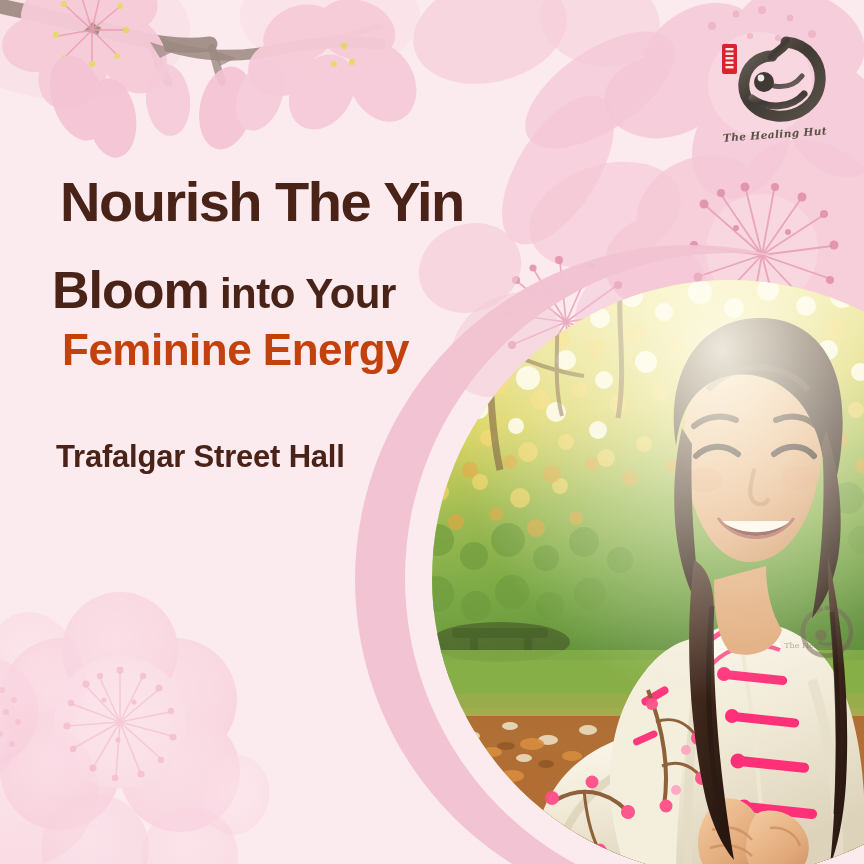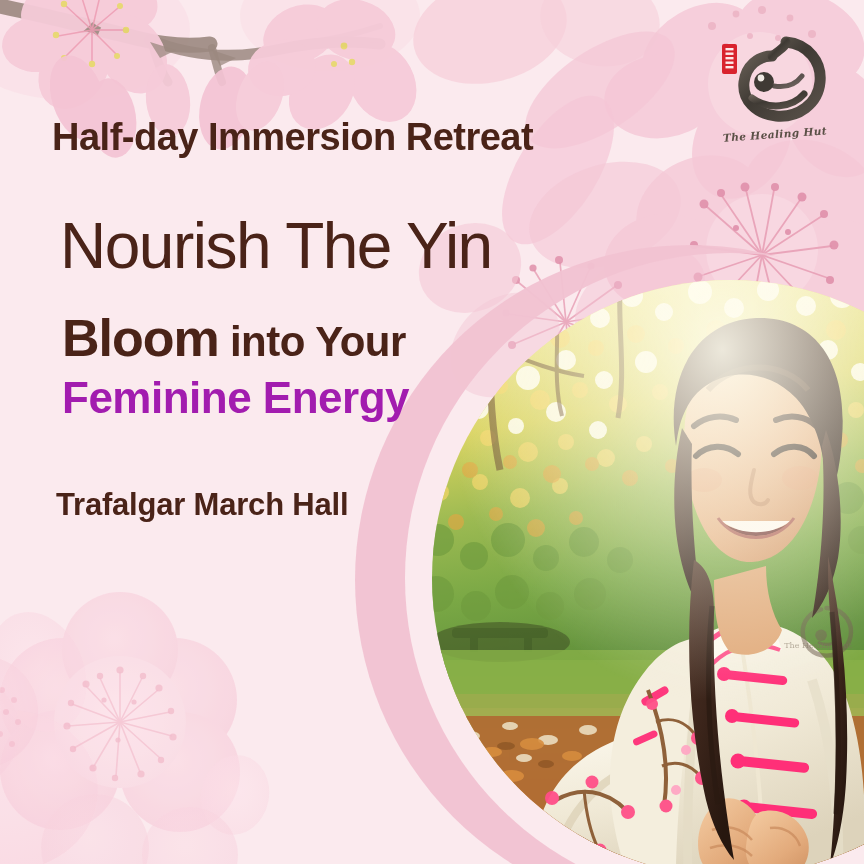--- a/index.html
+++ b/index.html
@@ -29,48 +29,48 @@
   .eyebrow{
     font-size:38px;
     font-weight:bold;
     color:#4a2318;
     letter-spacing:-0.5px;
     line-height:1.05;
     margin:0;
     white-space:nowrap;
   }
   .headline{
-    font-size:64px;
-    font-weight:normal;
+    font-size:56px;
+    font-weight:bold;
     color:#4a2318;
     letter-spacing:-1.5px;
     line-height:1.05;
     margin:55px 0 0 8px;
     white-space:nowrap;
   }
   .subline{
-    margin:28px 0 0 10px;
+    margin:28px 0 0 0;
     line-height:1.18;
   }
   .subline .bloom{
     font-size:52px;
     font-weight:bold;
     color:#4a2318;
     letter-spacing:-1px;
   }
   .subline .into{
     font-size:42px;
     font-weight:bold;
     color:#4a2318;
     letter-spacing:-0.5px;
   }
   .subline-2{
     font-size:44px;
     font-weight:bold;
-    color:#a21caf;
+    color:#c2410c;
     letter-spacing:-0.5px;
     margin:4px 0 0 10px;
     line-height:1.15;
     white-space:nowrap;
   }
   .details{
     margin:58px 0 0 4px;
   }
   .details div{
     font-size:31px;
@@ -719,29 +719,28 @@
         <path d="M832,612 C838,682 840,752 836,814" stroke="#2b1a12" stroke-width="5" fill="none" opacity=".8"></path>
 
         <path d="M708,390 C734,360 784,360 808,390" stroke="#6a4a34" stroke-width="6" fill="none" opacity=".45"></path>
       </g>
 
       <rect x="400" y="260" width="520" height="640" fill="url(#sunGlow)"></rect>
     </g>
   </svg>
 
   <div class="text-block">
-    <p class="eyebrow">Half-day Immersion Retreat</p>
     <h1 class="headline">Nourish The Yin</h1>
     <div class="subline">
       <span class="bloom">Bloom</span><span class="into"> into Your</span>
     </div>
     <div class="subline-2">Feminine Energy</div>
 
     <div class="details">
-      <div>Trafalgar March Hall</div>
+      <div>Trafalgar Street Hall</div>
     </div>
   </div>
 
   <div class="logo">
     <svg viewBox="0 0 118 112" aria-hidden="true">
       <defs>
         <linearGradient id="inkGrad" x1="0" y1="0" x2="1" y2="1">
           <stop offset="0%" stop-color="#6f665c"></stop>
           <stop offset="45%" stop-color="#3f3a34"></stop>
           <stop offset="100%" stop-color="#5a524a"></stop>

